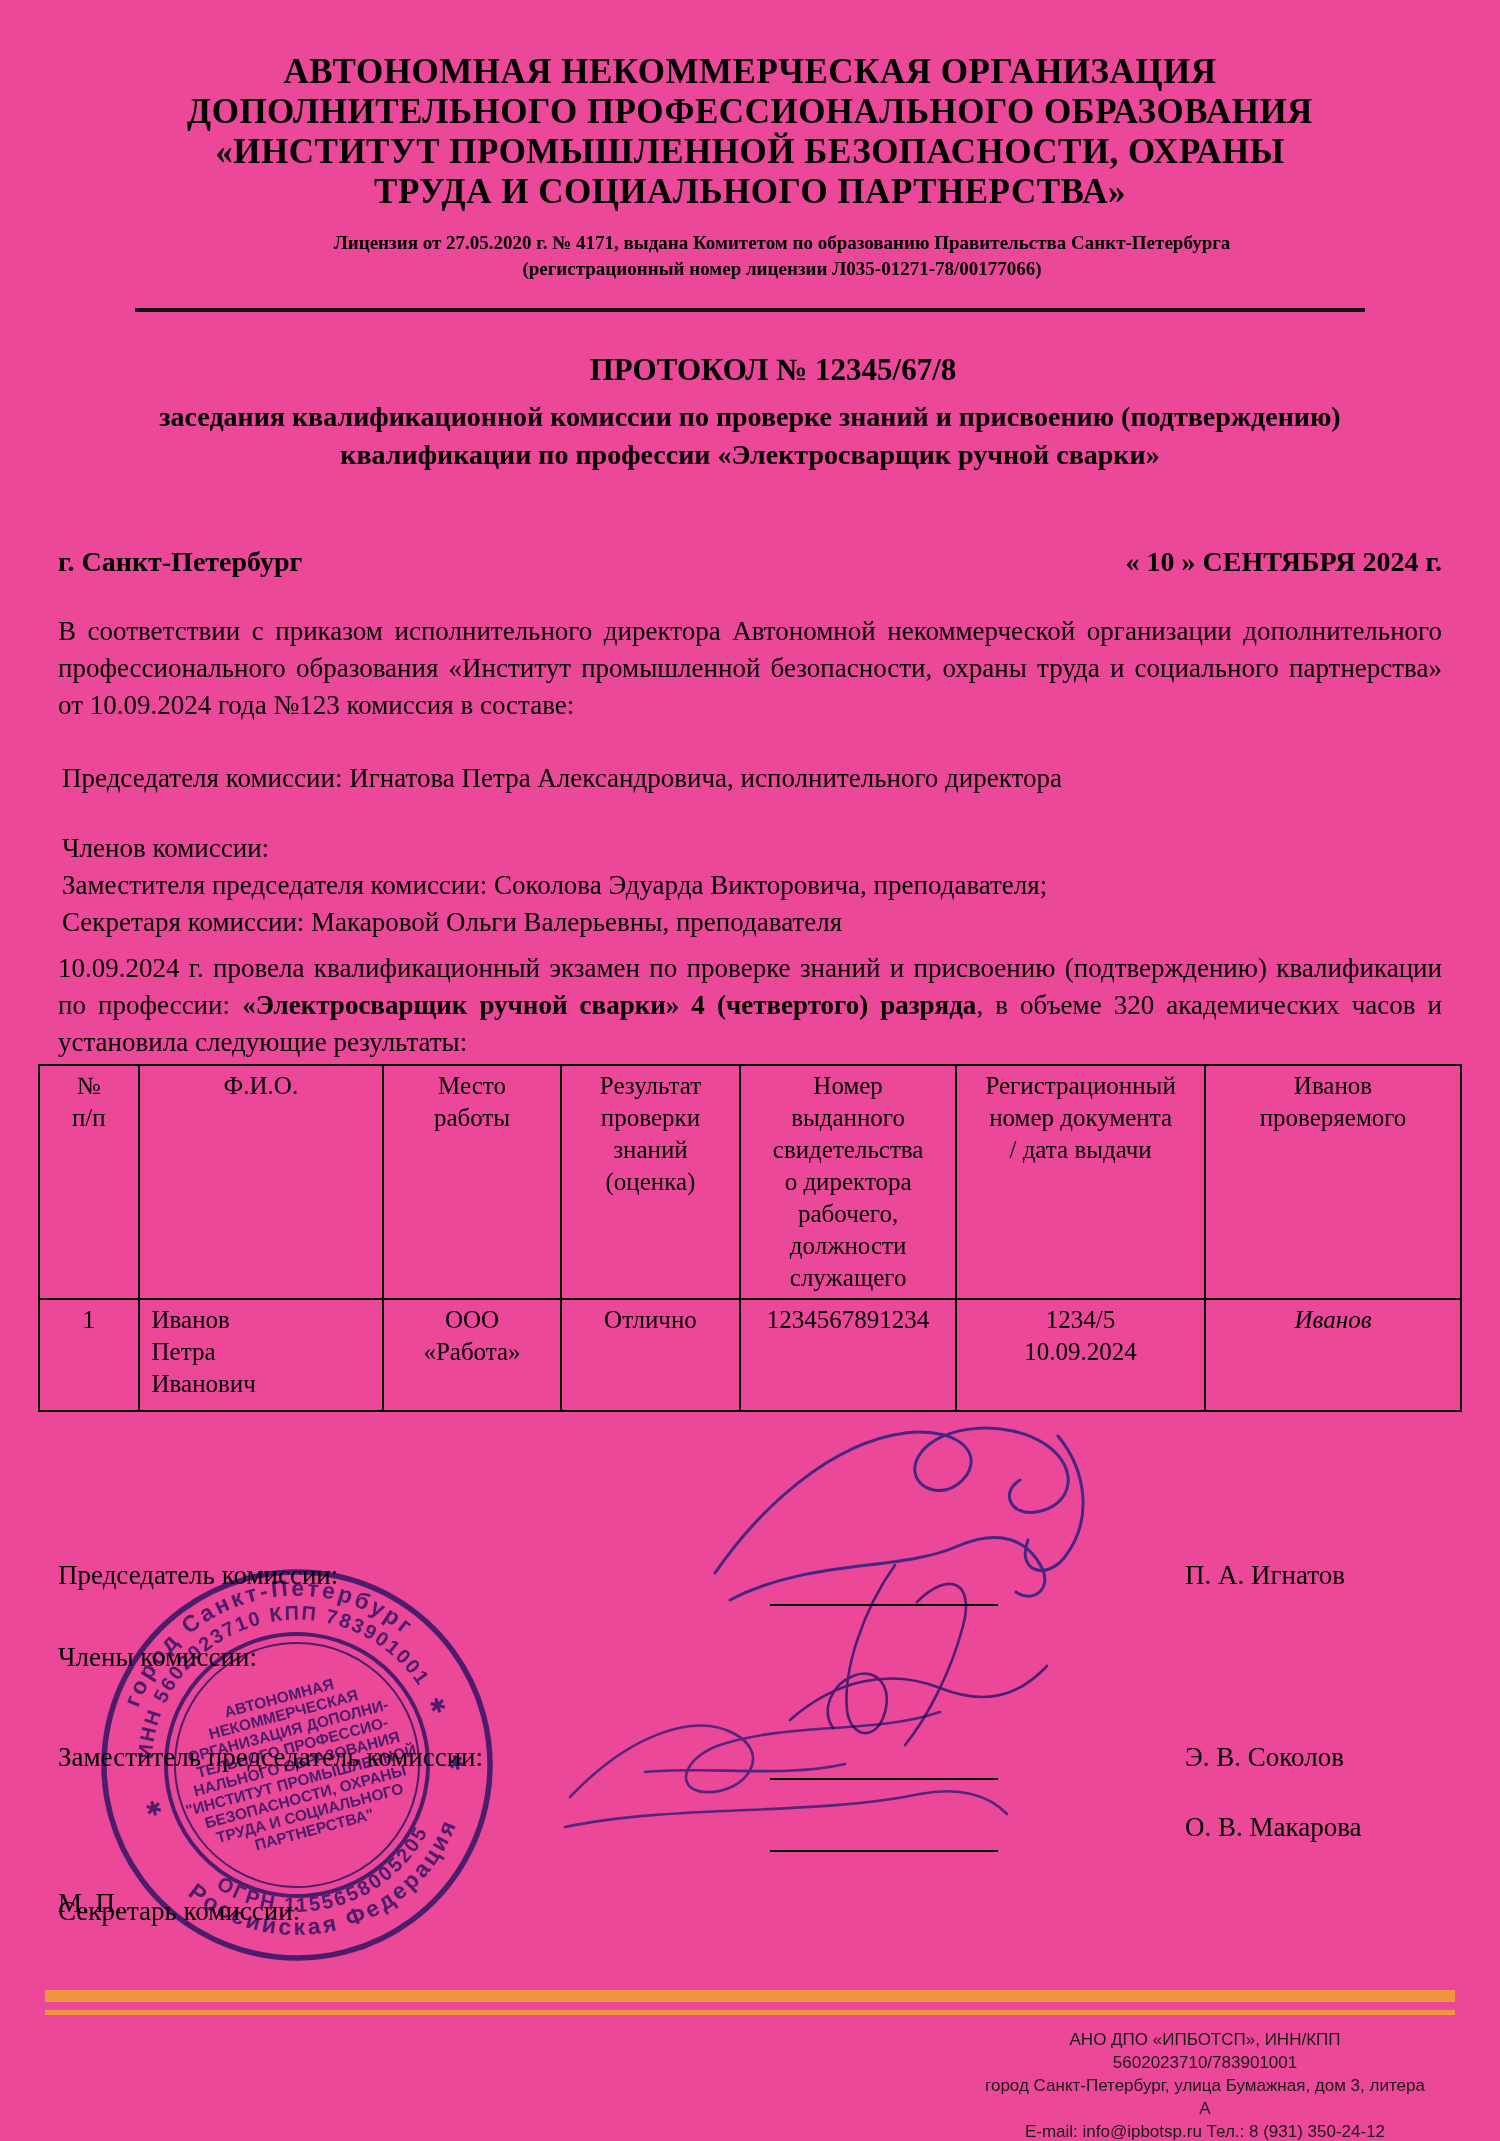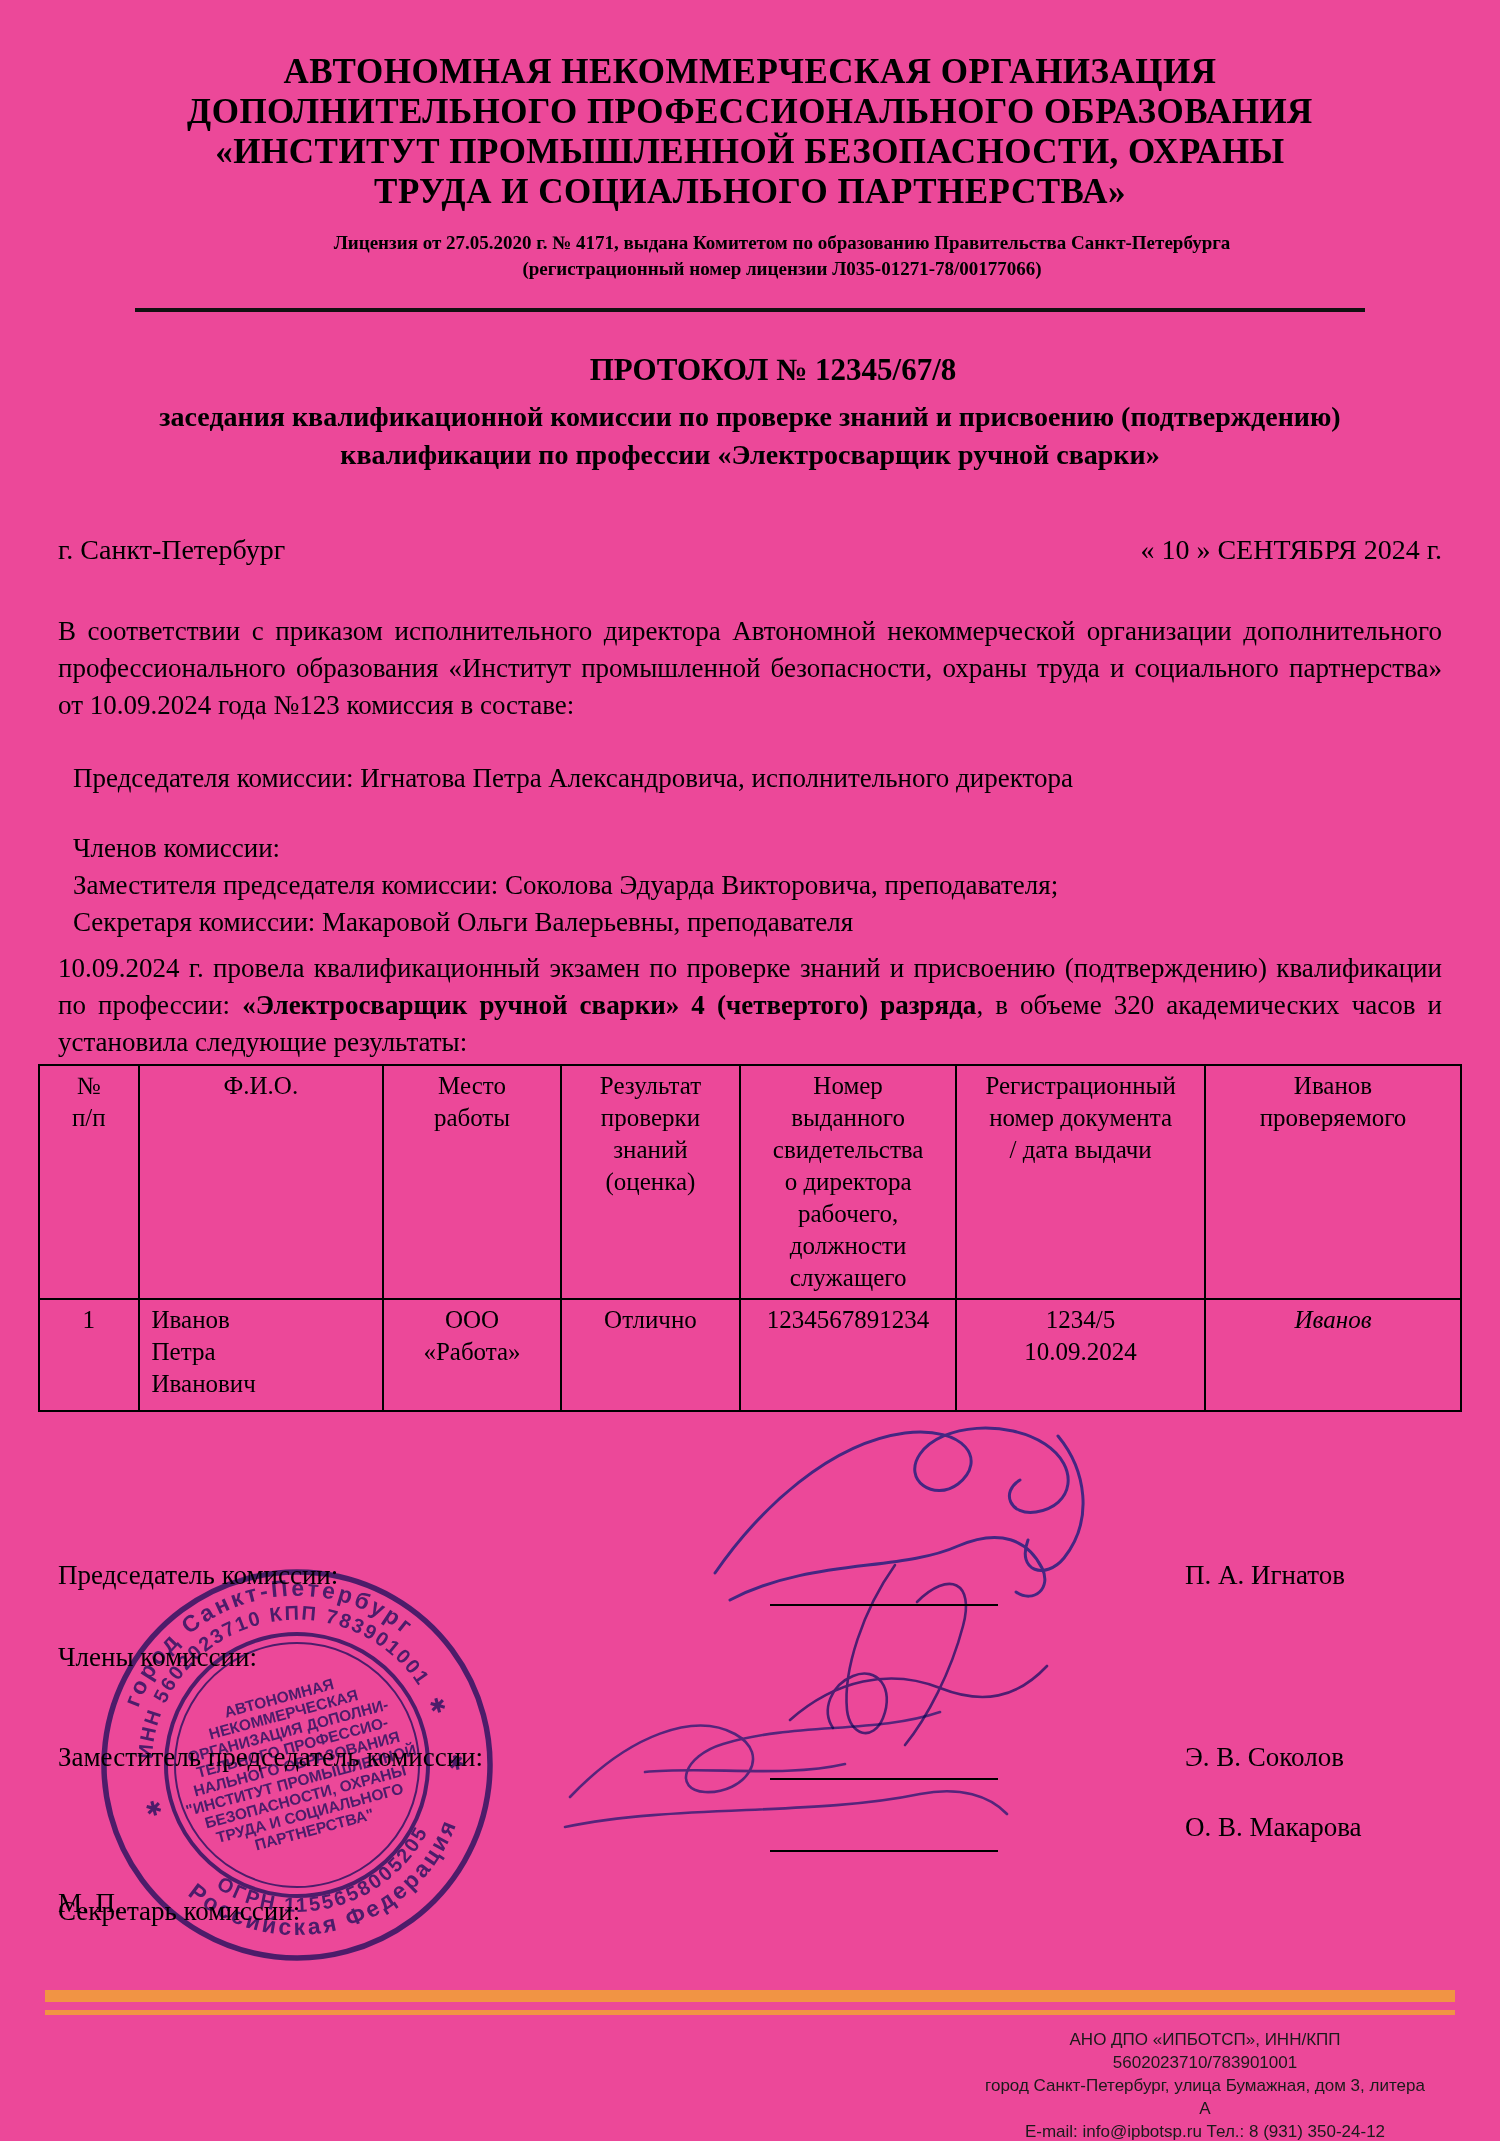--- a/index.html
+++ b/index.html
@@ -8,25 +8,25 @@
     background:#ec4899;overflow:hidden;
     font-family:"Liberation Serif","DejaVu Serif",serif;color:#000;
   }
   .abs{position:absolute;}
   .center{text-align:center;width:100%;}
   .org-name{top:52px;left:0;font-size:35px;font-weight:bold;line-height:40px;letter-spacing:.5px;}
   .license{top:230px;left:0;font-size:19px;font-weight:bold;line-height:26px;padding-left:32px;}
   .rule{top:308px;left:135px;width:1230px;height:4px;background:#111;}
   .doc-title{top:352px;left:0;font-size:31px;font-weight:bold;padding-left:23px;}
   .doc-subtitle{top:398px;left:0;font-size:28px;font-weight:bold;line-height:38px;}
-  .cityline{top:534px;left:58px;right:58px;font-size:28px;font-weight:normal;}
+  .cityline{top:546px;left:58px;right:58px;font-size:28px;font-weight:bold;}
   .cityline .city{float:left;}
   .cityline .date{float:right;}
   .para{left:58px;width:1384px;font-size:27px;line-height:37px;text-align:justify;}
-  .line{left:73px;width:1384px;font-size:27px;line-height:36px;}
+  .line{left:62px;width:1384px;font-size:27px;line-height:36px;}
   .doc-table{
     position:absolute;top:1064px;left:38px;width:1424px;
     border-collapse:collapse;table-layout:fixed;
     font-size:25px;line-height:32px;
   }
   .doc-table th,.doc-table td{
     border:2px solid #000;vertical-align:top;padding:4px 6px;
     font-weight:normal;text-align:center;overflow:hidden;
   }
   .doc-table thead tr{height:228px;}

